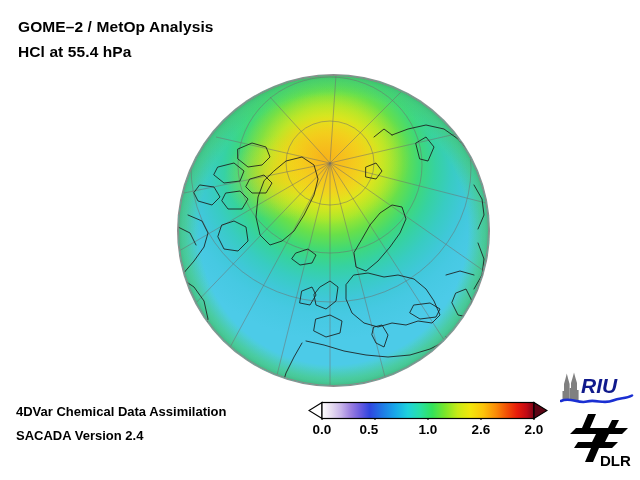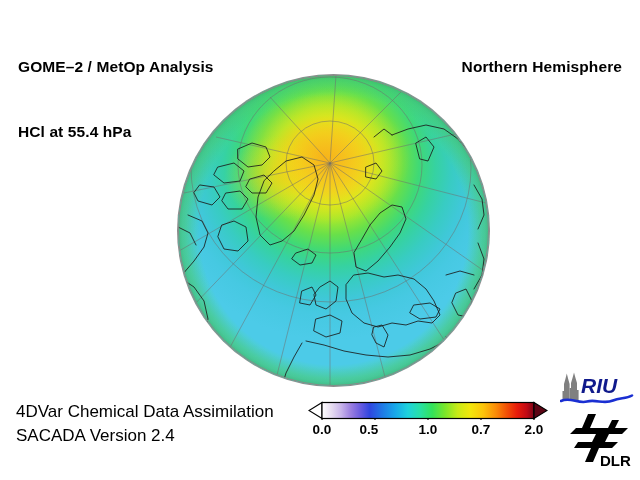--- a/index.html
+++ b/index.html
@@ -28,21 +28,20 @@
     right: 18px;
     top: 14px;
     text-align: right;
   }
   .hdr-line {
     font-size: 15.5px;
     font-weight: bold;
     line-height: 25px;
     white-space: nowrap;
     letter-spacing: 0.1px;
-    margin-top: 40px;
   }
 
   
   #globe-wrap {
     position: absolute;
     left: 178px;
     top: 75px;
     width: 311px;
     height: 311px;
   }
@@ -133,22 +132,22 @@
     pointer-events: none;
   }
 
   
   #footer-left {
     position: absolute;
     left: 16px;
     top: 400px;
   }
   .ftr-line {
-    font-size: 17px;
-    font-weight: normal;
+    font-size: 13px;
+    font-weight: bold;
     line-height: 24px;
     white-space: nowrap;
   }
 
   
   #cbar-block {
     position: absolute;
     left: 308px;
     top: 401px;
     width: 240px;
@@ -200,21 +199,20 @@
 </style>
 </head>
 <body>
 
 <div id="header-left">
   <div class="hdr-line">GOME–2 / MetOp Analysis</div>
   <div class="hdr-line">HCl at 55.4 hPa</div>
 </div>
 
 <div id="header-right">
-  <div class="hdr-line">Northern Hemisphere</div>
 </div>
 
 <div id="globe-wrap">
   <div id="globe-disc">
     <div class="field" id="field-base"></div>
     <div class="field" id="field-core"></div>
     <div class="field" id="field-lobe"></div>
     <div class="field" id="field-limb"></div>
     <div class="field" id="field-shade"></div>
 
@@ -355,21 +353,21 @@
         <line x1="173" y1="17.5" x2="173" y2="19"></line>
         <line x1="226" y1="17.5" x2="226" y2="19"></line>
       </g>
     </svg>
   </div>
 
   <div id="cbar-ticks">
     <span class="tick-label" style="left:14px">0.0</span>
     <span class="tick-label" style="left:61px">0.5</span>
     <span class="tick-label" style="left:120px">1.0</span>
-    <span class="tick-label" style="left:173px">0.7</span>
+    <span class="tick-label" style="left:173px">2.6</span>
     <span class="tick-label" style="left:226px">2.0</span>
   </div>
 </div>
 
 <svg id="riu-logo" viewBox="0 0 74 36">
 
   <g fill="#808080">
     <path d="M4,30 L4,13 L5.4,8 L6.8,2.5 L8.2,8 L9.6,13 L9.6,30 Z"></path>
     <path d="M11,30 L11,12 L12.5,7 L14,1.5 L15.5,7 L17,12 L17,30 Z"></path>
     <path d="M9.6,30 L9.6,17 L11,17 L11,30 Z"></path>

